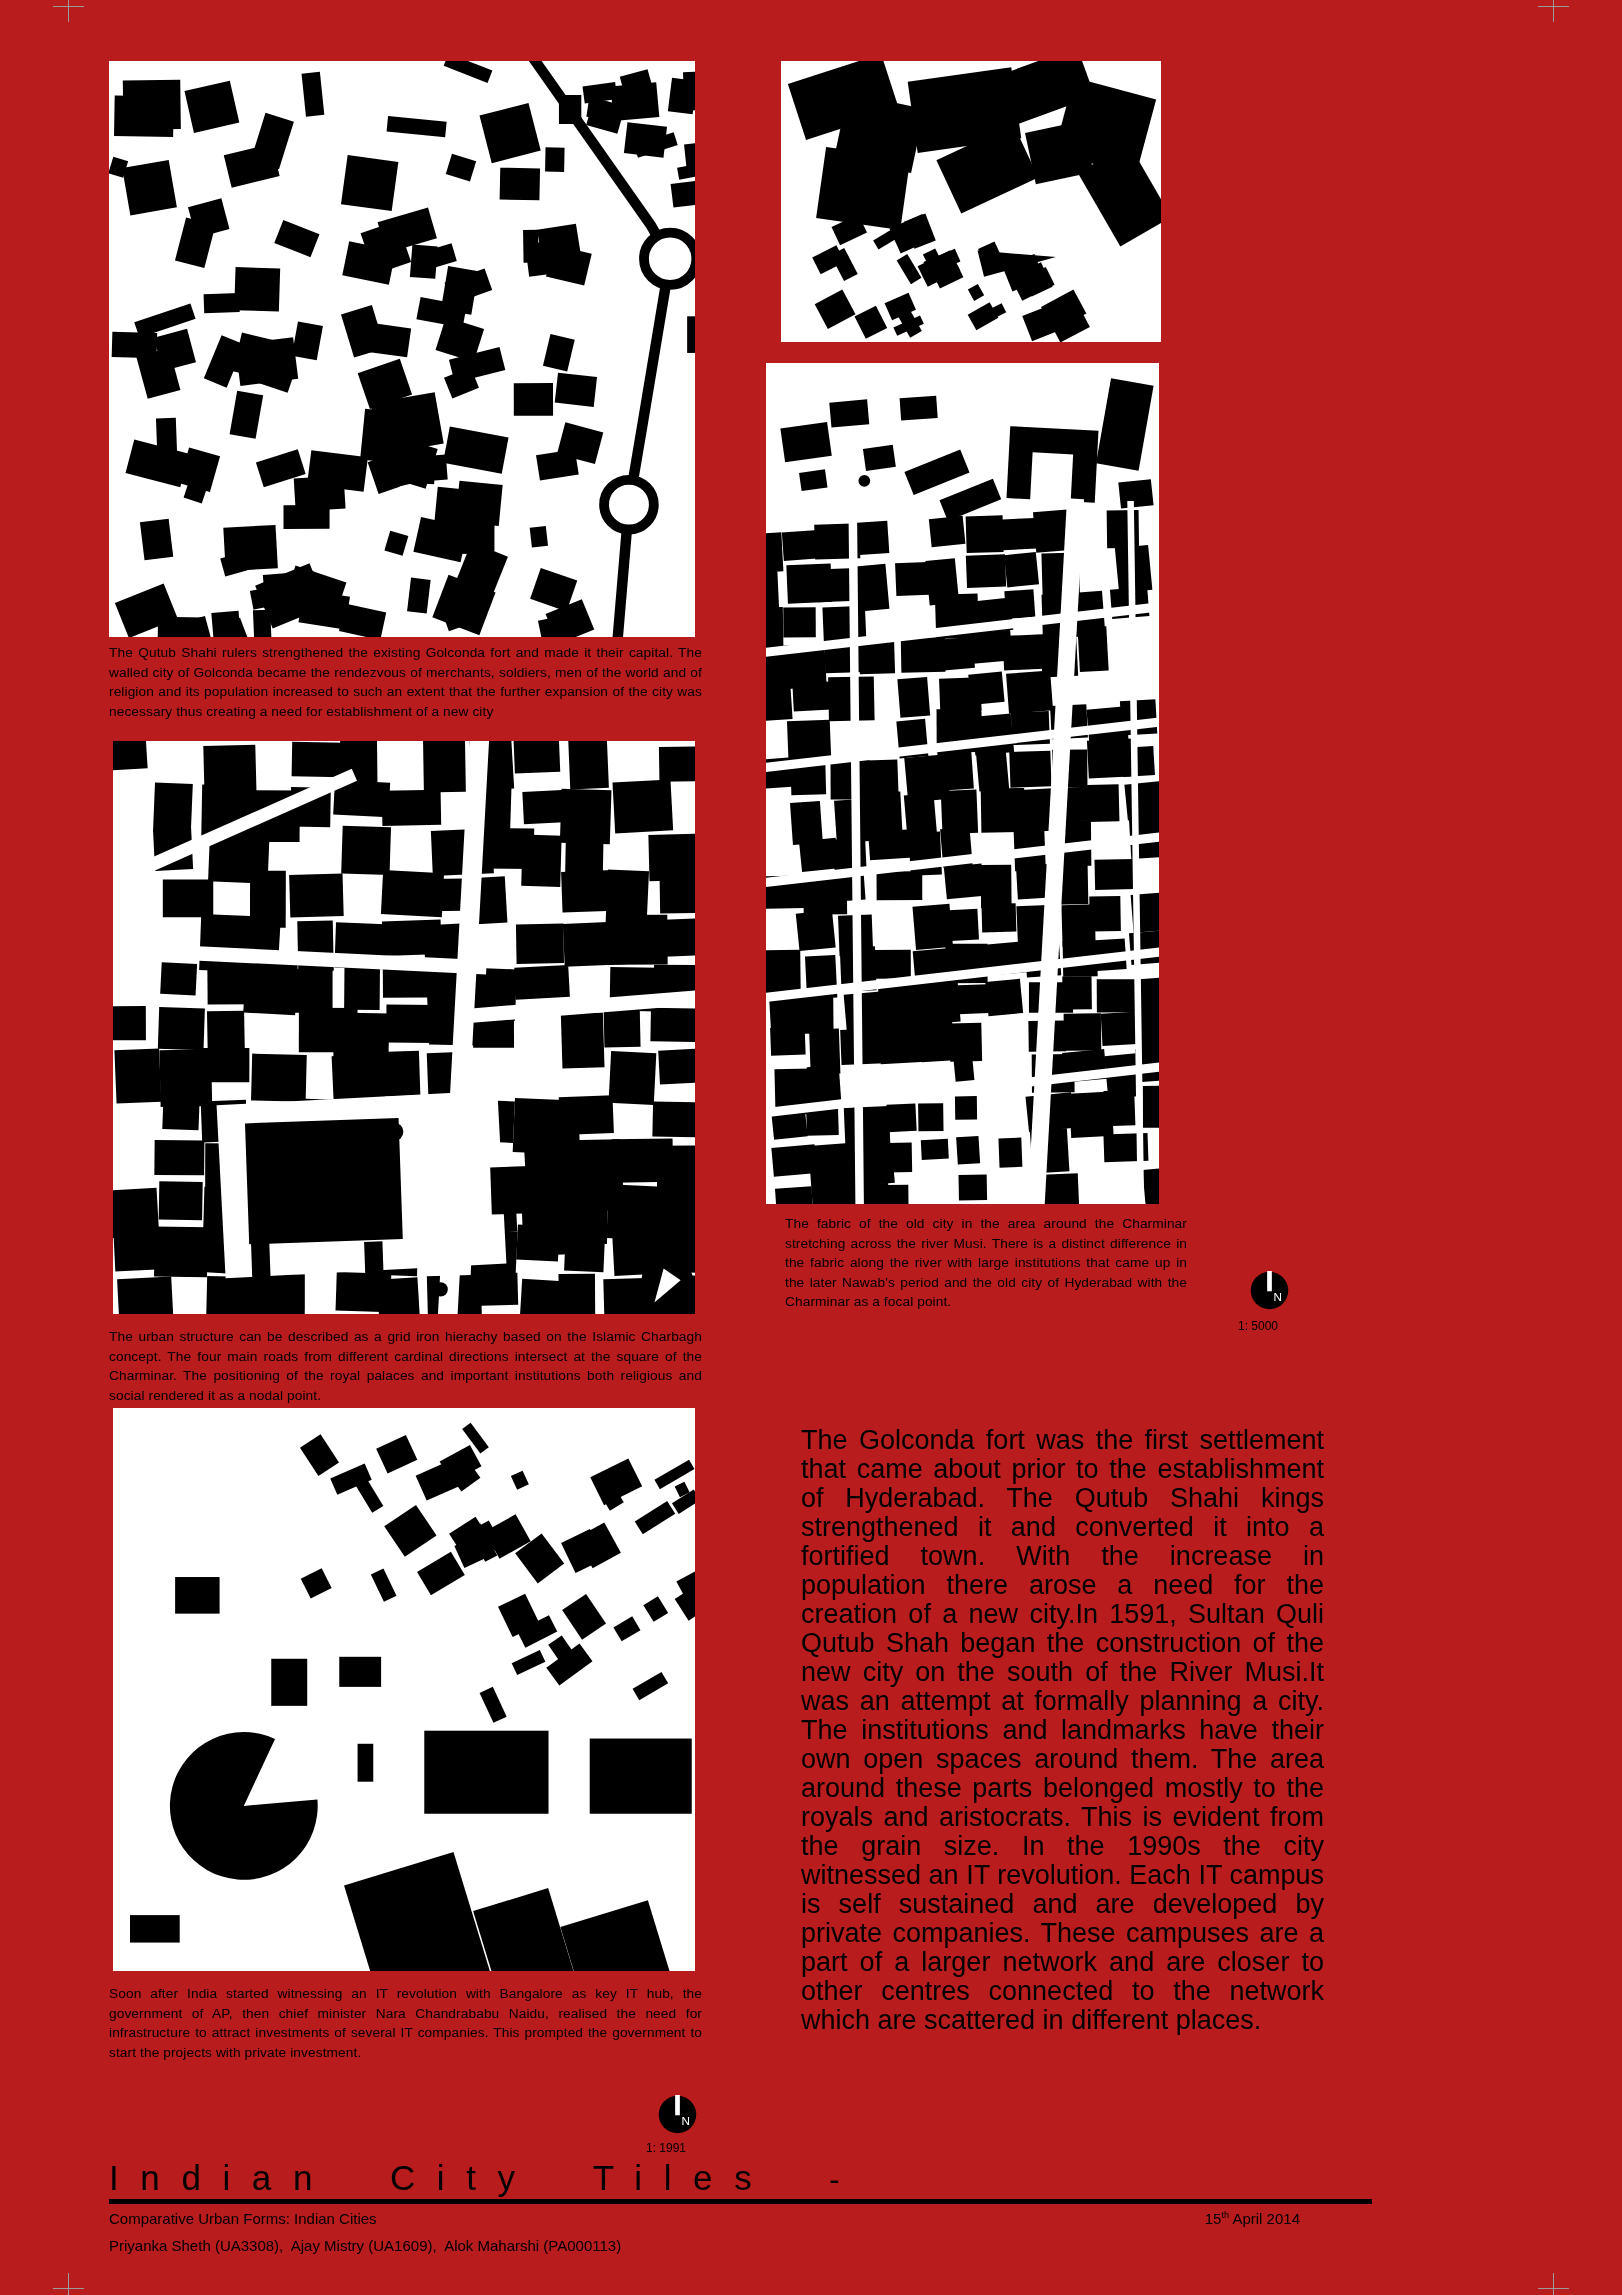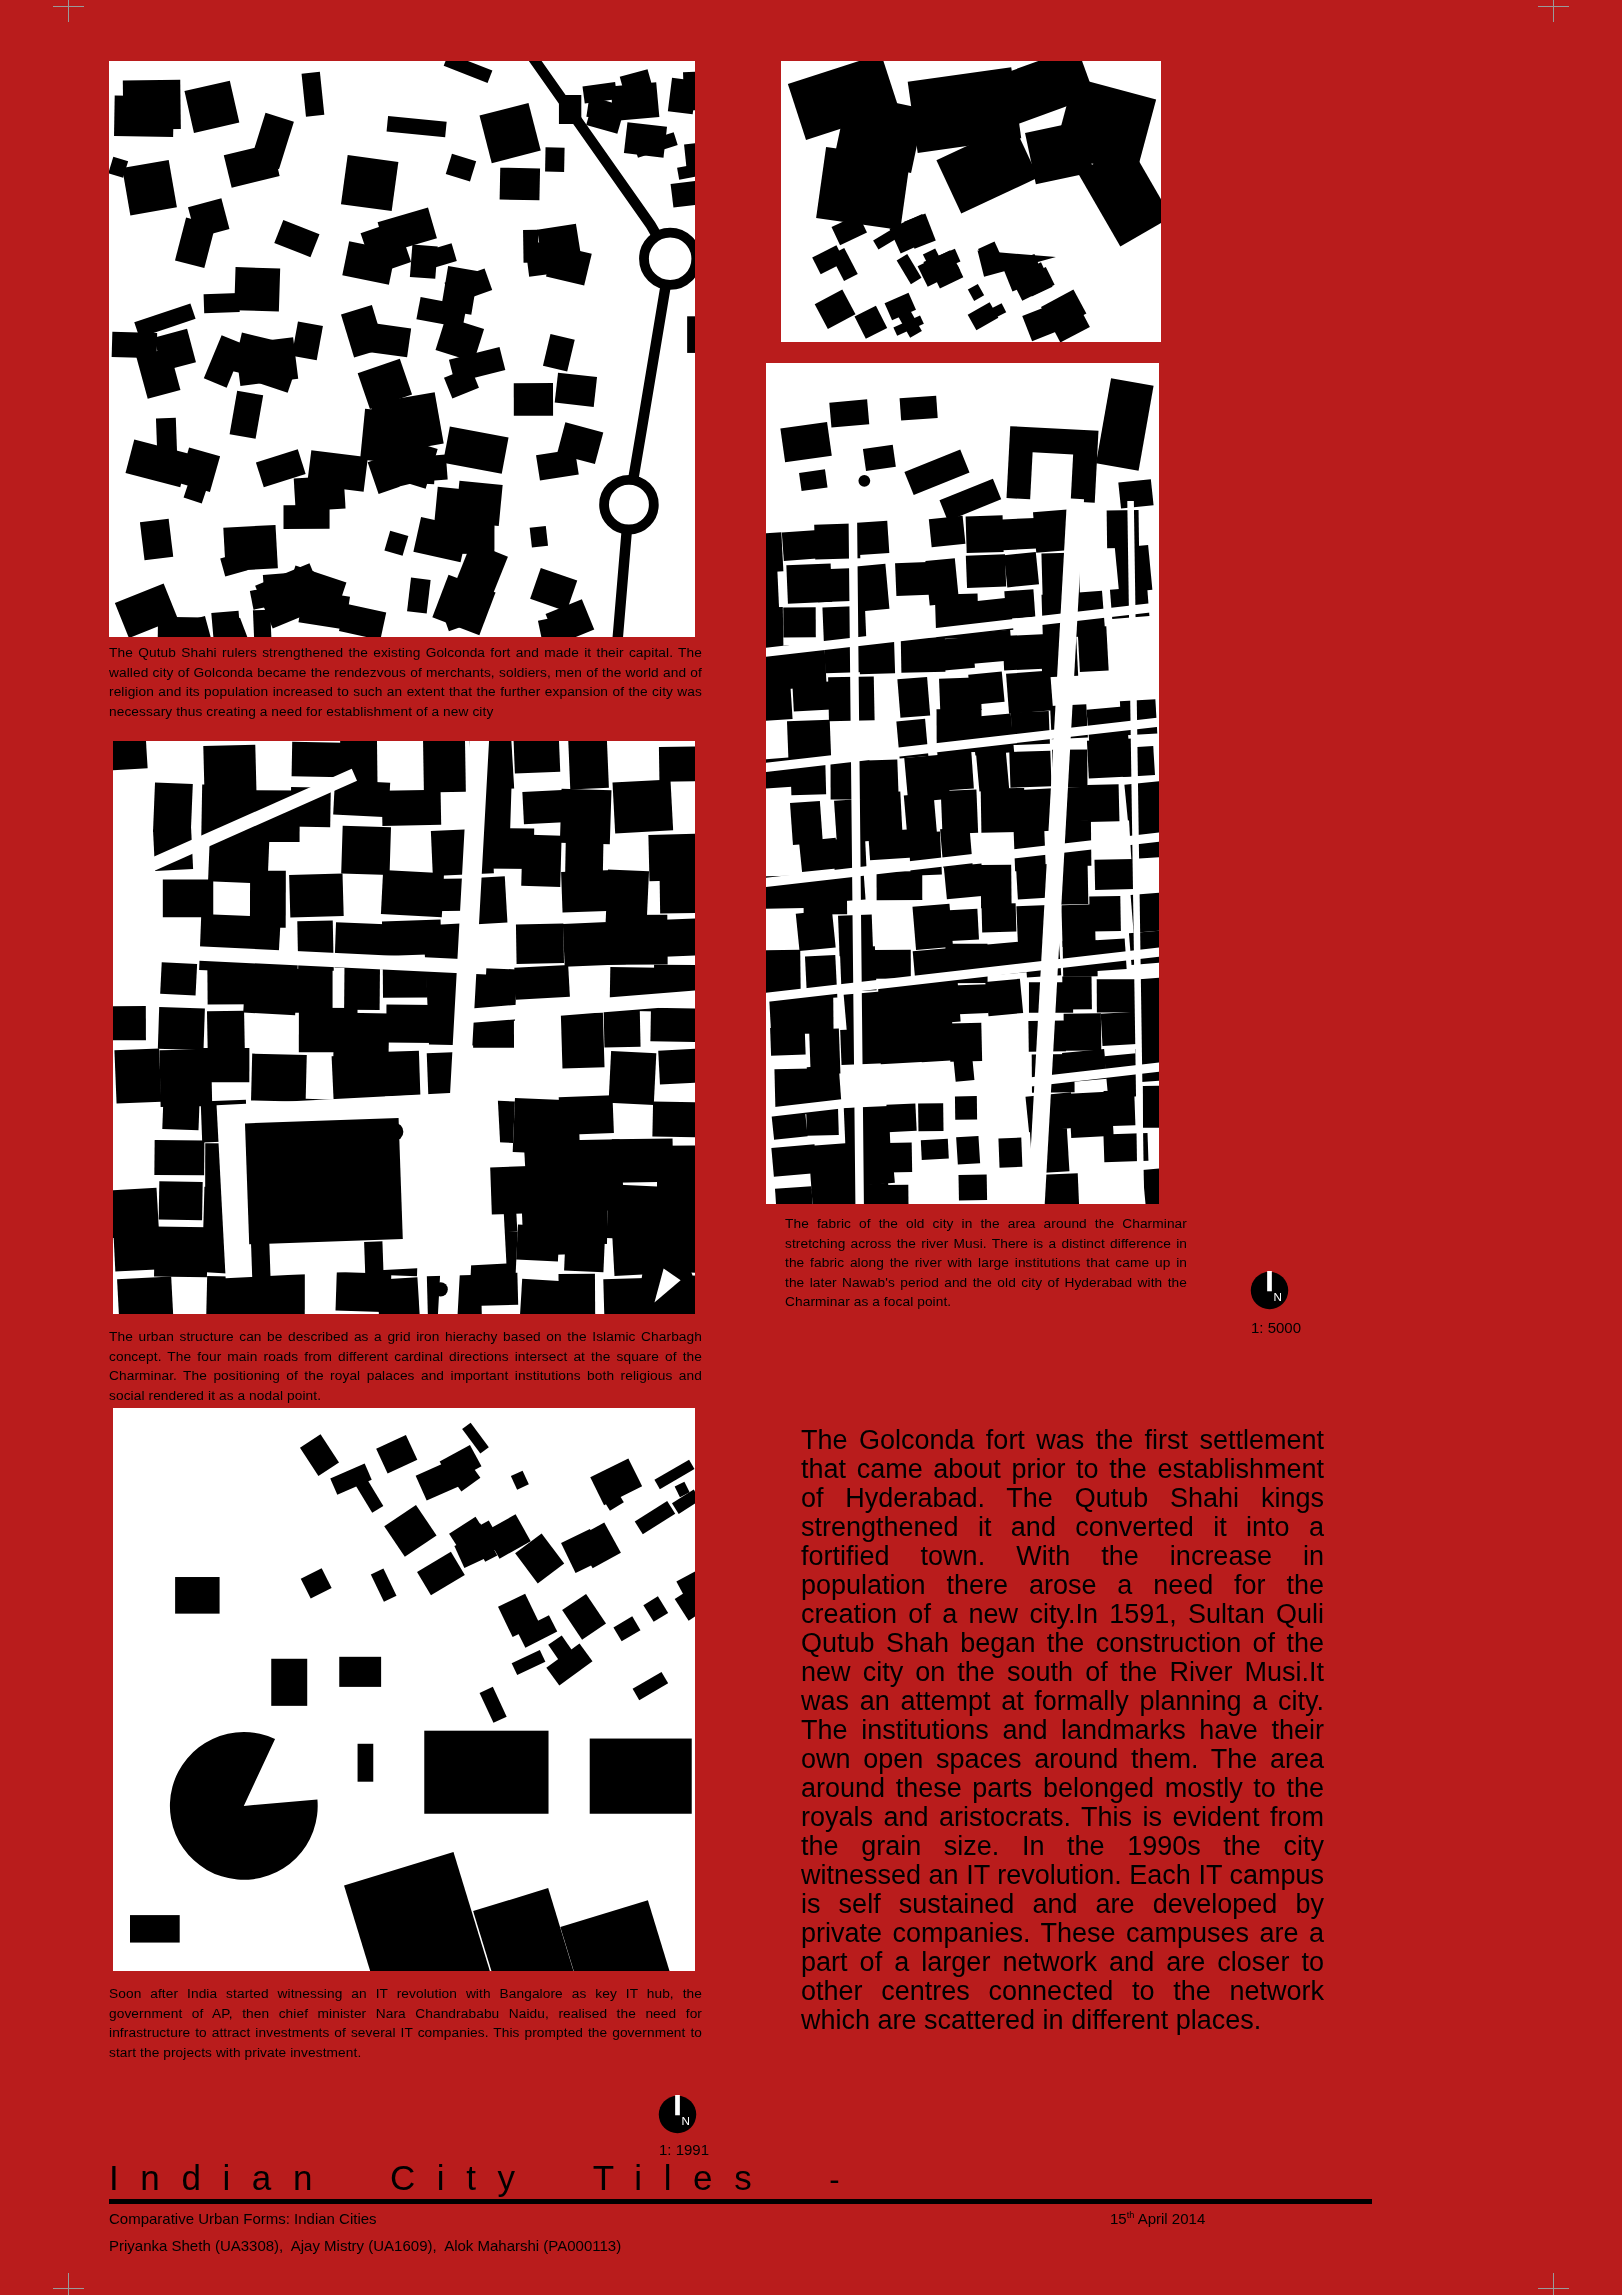--- a/index.html
+++ b/index.html
@@ -19,33 +19,33 @@
     position:absolute; font-size:13.7px; line-height:19.6px; text-align:justify;
     text-align-last:left; margin:0; letter-spacing:0.1px;
   }
   
   .bodytext{
     position:absolute; font-size:27px; line-height:29px; text-align:justify;
     text-align-last:left; margin:18px;
   }
   
   .north{position:absolute;}
-  .scale-label{position:absolute; font-size:15px; text-align:right;}
+  .scale-label{position:absolute; font-size:12px; text-align:left;}
   
   .footer-title{
     position:absolute; display:flex; align-items:baseline; font-size:35px;
     white-space:nowrap;
   }
   .tw{letter-spacing:21.6px; margin-right:56px;}
   .tsep{margin-right:10.5px; font-size:31px;}
   .tcity{font-weight:bold; letter-spacing:20px; font-size:37px;}
   .title-rule{position:absolute; background:#000;}
   .subtitle{position:absolute; font-size:15px; margin:0;text-align:right;}
   .credits{position:absolute; font-size:15px; margin:0; white-space:pre;text-align:right;}
-  .date{position:absolute; font-size:15px; margin:0; }
+  .date{position:absolute; font-size:15px; margin:0; text-align:right;}
   .date sup{font-size:9.2px;}
 </style>
 </head>
 <body>
 
 <div class="page">
 
   <div class="cm" style="left:53px;top:-9.2px"></div>
   <div class="cm" style="left:1538px;top:-9.2px"></div>
   <div class="cm" style="left:53px;top:2273px"></div>

